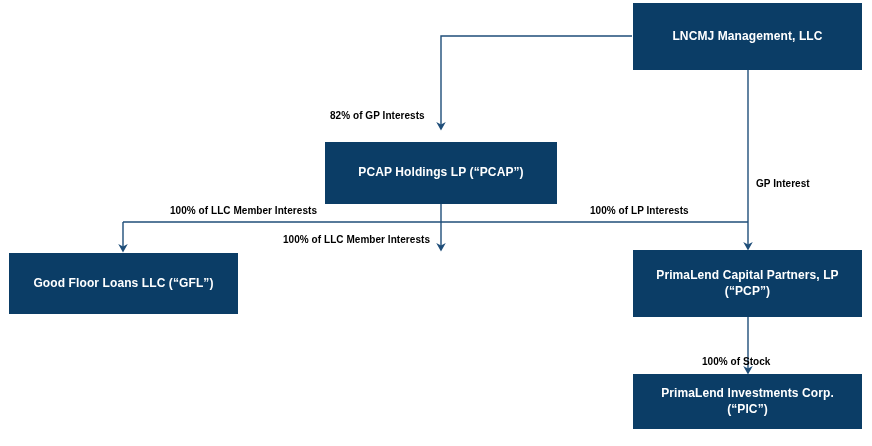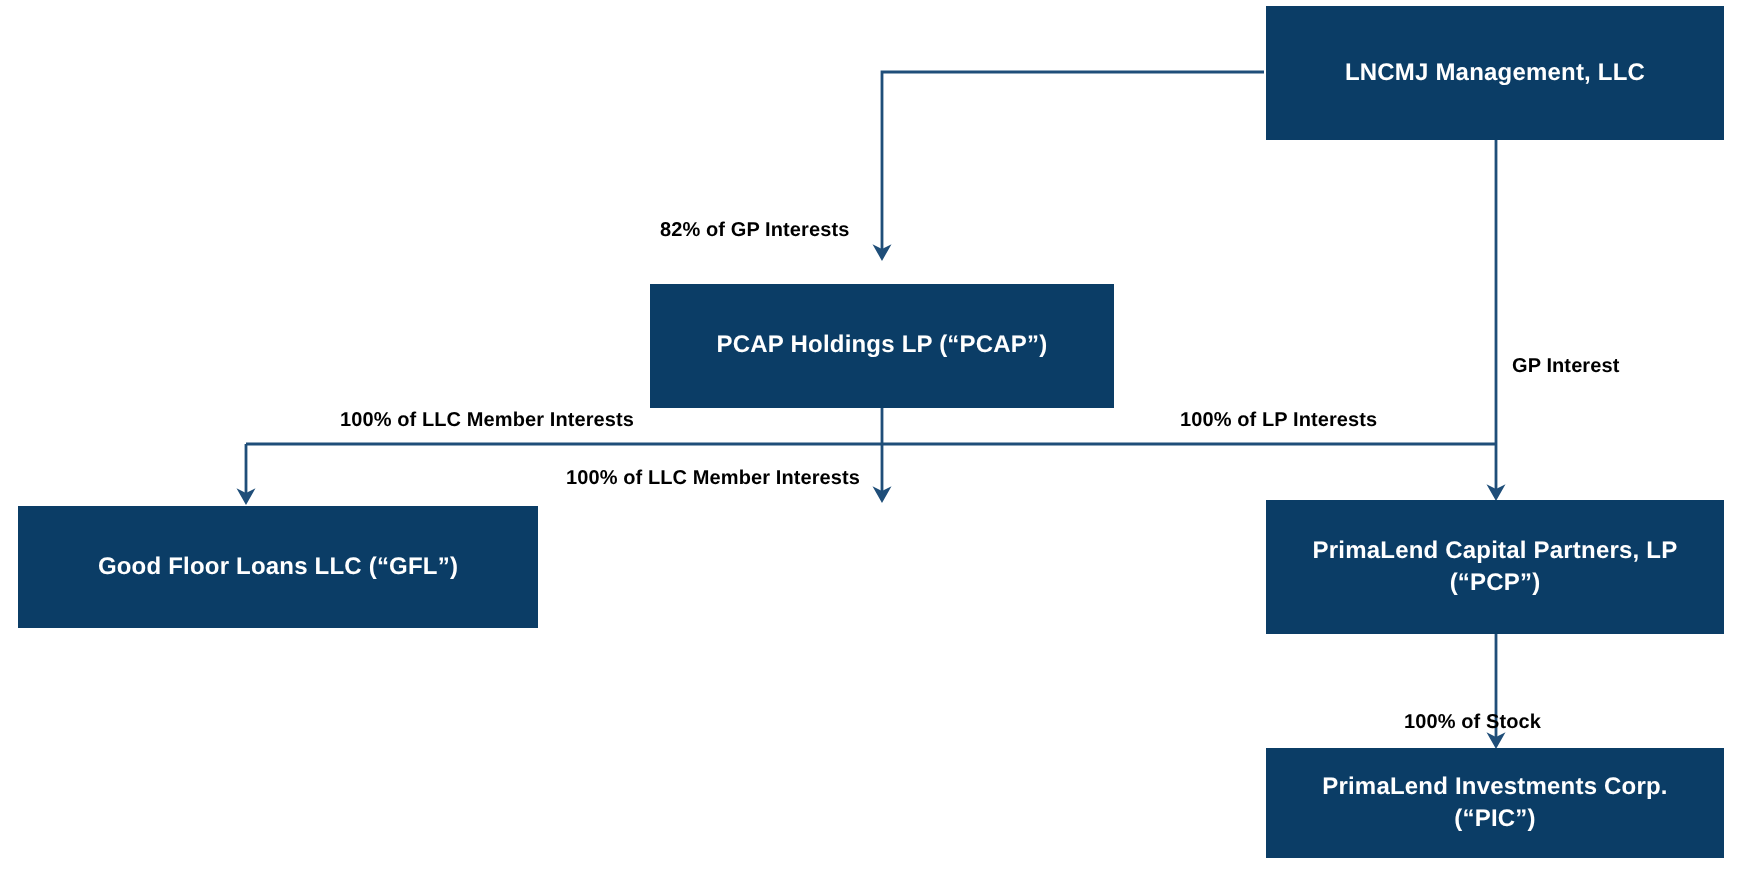--- a/index.html
+++ b/index.html
@@ -79,21 +79,21 @@
   </svg>
 
   <div class="org-box" style="left:633px; top:3px; width:229px; height:67px;">
     <span>LNCMJ Management, LLC</span>
   </div>
 
   <div class="org-box" style="left:325px; top:130px; width:232px; height:62px;margin-top:12px;">
     <span>PCAP Holdings LP (“PCAP”)</span>
   </div>
 
-  <div class="org-box" style="left:9px; top:253px; width:260px; height:61px;">
+  <div class="org-box" style="left:9px; top:253px; width:229px; height:61px;">
     <span>Good Floor Loans LLC (“GFL”)</span>
   </div>
 
 
   <div class="org-box" style="left:633px; top:250px; width:229px; height:67px;">
     <span>PrimaLend Capital Partners, LP (“PCP”)</span>
   </div>
 
   <div class="org-box" style="left:633px; top:374px; width:229px; height:55px;">
     <span>PrimaLend Investments Corp. (“PIC”)</span>

